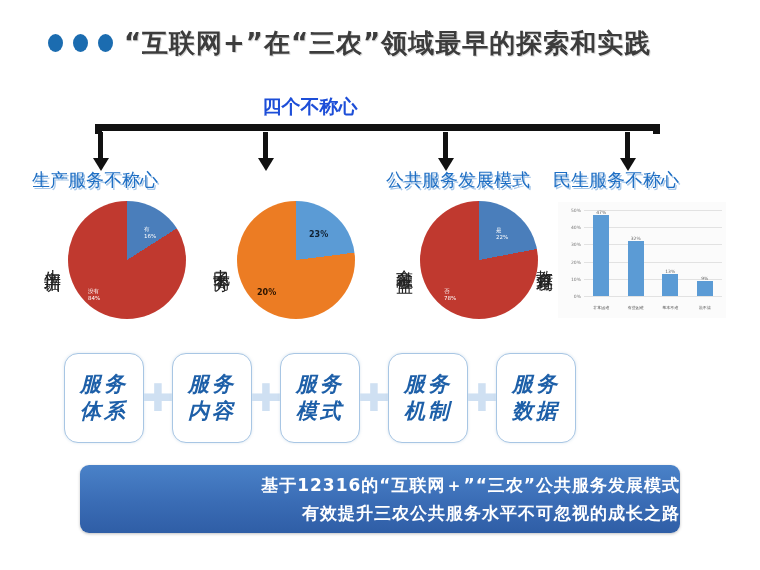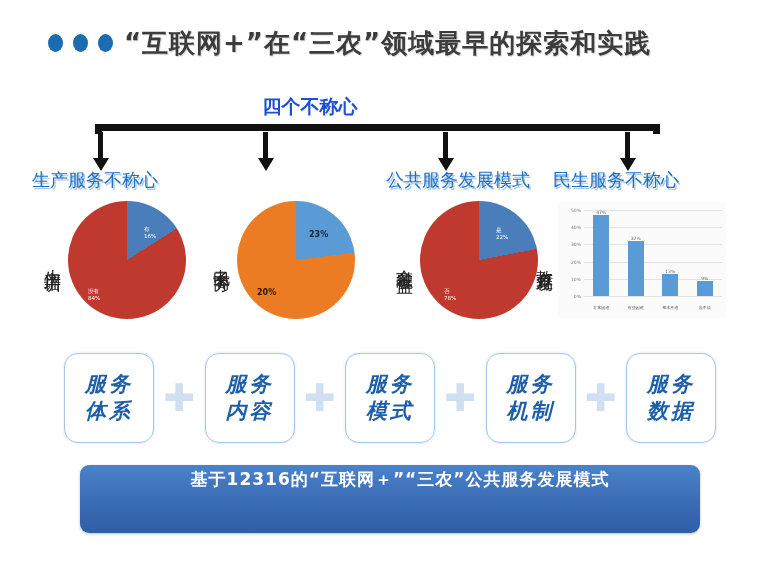--- a/index.html
+++ b/index.html
@@ -71,45 +71,44 @@
   .gridline{position:absolute;left:0;right:0;height:1px;background:#e2e2e2;}
   .ytick{position:absolute;right:100%;margin-right:3px;font-size:4.5px;color:#777;transform:translateY(-50%);white-space:nowrap;}
   .bars{position:absolute;left:0;right:0;bottom:0;top:0;display:flex;align-items:flex-end;justify-content:space-around;}
   .barwrap{position:relative;width:22px;height:100%;display:flex;flex-direction:column;justify-content:flex-end;align-items:center;}
   .bar{width:16px;background:#5b9bd5;}
   .barval{position:absolute;font-size:4.5px;color:#666;white-space:nowrap;}
   .xlabels{position:absolute;left:26px;right:4px;bottom:8px;display:flex;justify-content:space-around;}
   .xlab{width:26px;text-align:center;font-size:4px;color:#555;white-space:nowrap;}
 
   
-  .boxrow{position:absolute;left:64px;top:350px;width:652px;height:95px;display:flex;align-items:center;}
+  .boxrow{position:absolute;left:64px;top:350px;width:512px;height:95px;display:flex;align-items:center;}
   .sbox{
     width:88px;height:88px;border:1.5px solid #a8c6e4;border-radius:14px;
     background:#ffffff;
     display:flex;flex-direction:column;align-items:center;justify-content:center;
     box-shadow:0 0 3px rgba(150,180,210,.35);
   }
   .sbox span{
     font-size:21px;color:#1d5fa8;line-height:1.25;letter-spacing:3px;
     font-family:"DejaVu Serif","Liberation Serif",serif;font-style:italic;font-weight:bold;
   }
   .plus{
     width:28px;flex:1;display:flex;align-items:center;justify-content:center;
     color:#cfe0f2;font-size:38px;font-weight:bold;line-height:1;
   }
 
   
   .banner{
     position:absolute;left:80px;top:465px;width:600px;height:68px;
     border-radius:9px;
     background:linear-gradient(180deg,#4a82c8 0%,#3a6cb5 55%,#2f5ea6 100%);
-    color:#ffffff;display:flex;flex-direction:row;
-    align-items:flex-start;justify-content:center;
+    color:#ffffff;display:flex;flex-direction:column;
+    align-items:flex-end;justify-content:center;
     box-shadow:0 1px 3px rgba(0,0,0,.25);
-    padding-left:20px;
   }
   .banner div{font-size:17px;font-weight:bold;letter-spacing:1px;line-height:1.65;white-space:nowrap;}
 </style>
 </head>
 <body>
 
 <div class="slide">
 
   <div class="header">
     <div class="dots">
@@ -236,15 +235,16 @@
     </div>
     <div class="plus">✚</div>
     <div class="sbox">
       <span>服务</span>
       <span>数据</span>
     </div>
   </div>
 
   <div class="banner">
     <div>基于12316的“互联网＋”“三农”公共服务发展模式</div>
+    <div>有效提升三农公共服务水平不可忽视的成长之路</div>
   </div>
 
 </div>
 
 </body></html>

